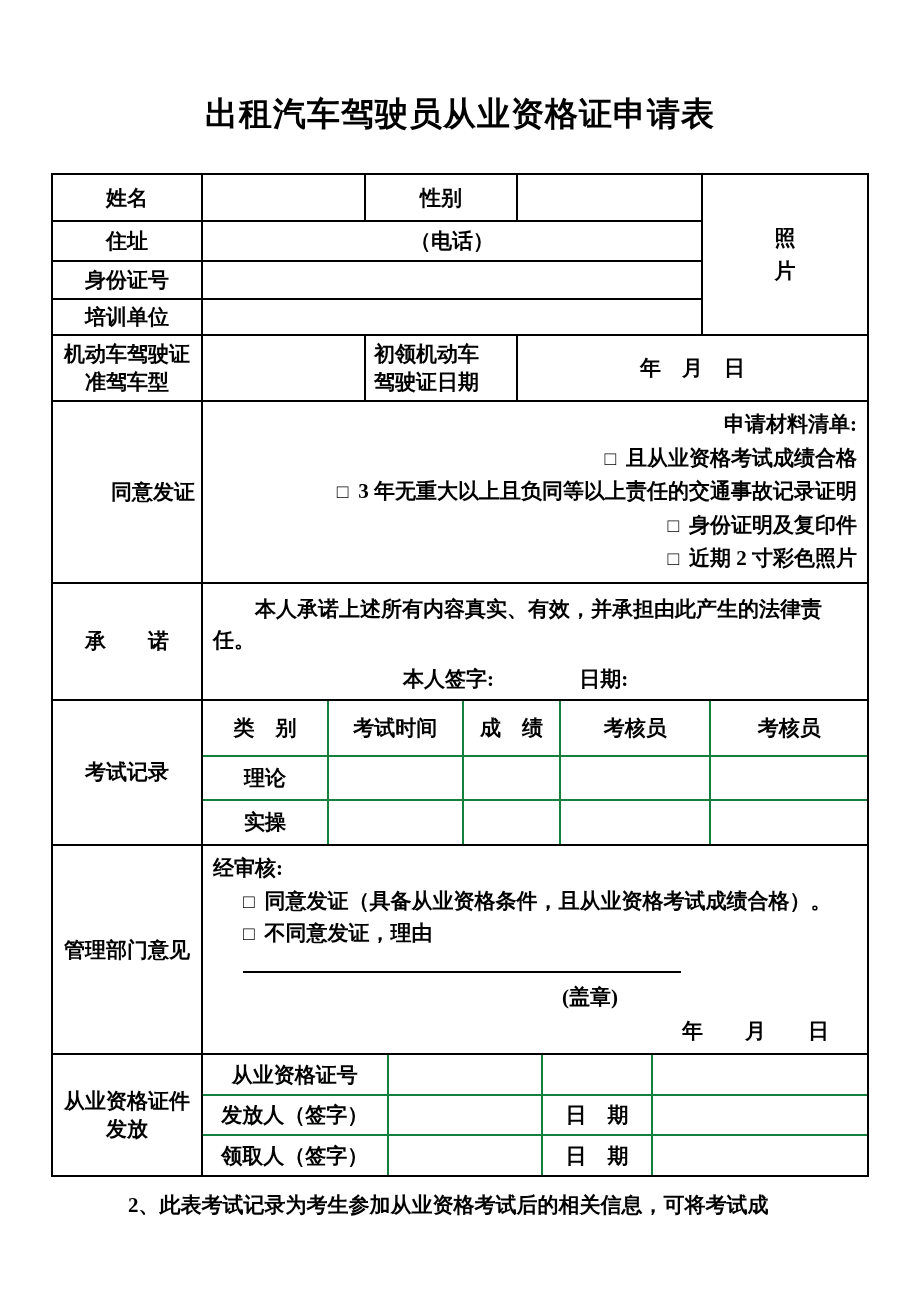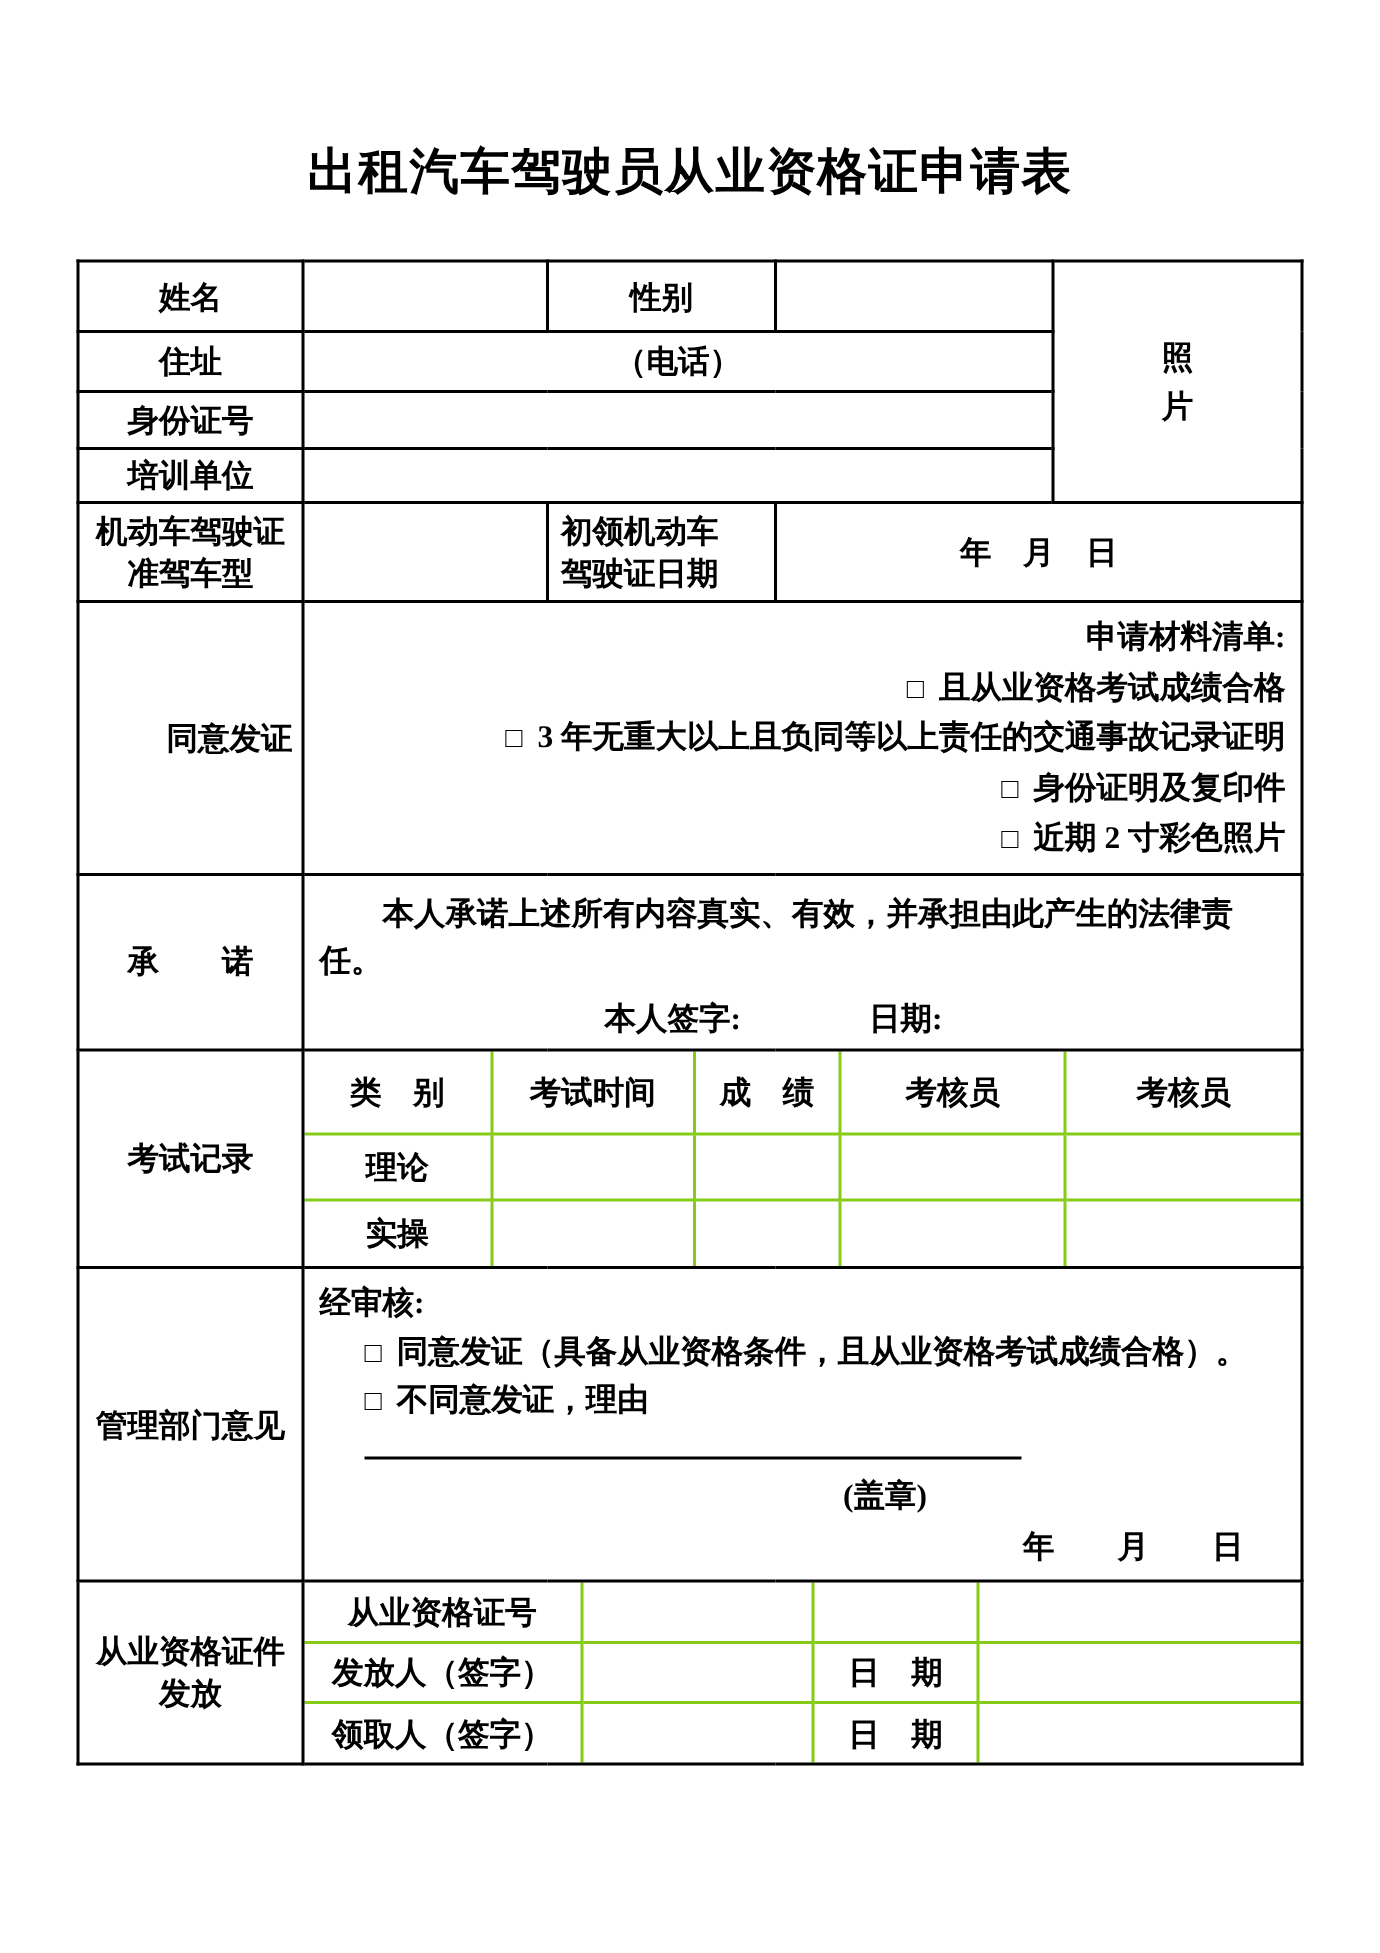--- a/index.html
+++ b/index.html
@@ -34,21 +34,21 @@
   .promise-sign { margin-top: 8px; padding-left: 190px; }
   .promise-sign .gap { margin-left: 80px; }
 
   .seal-line { text-align: center; padding-left: 110px; line-height: 1.5; }
   .mgmt-date { text-align: right; padding-right: 28px; line-height: 1.5; margin-top: 2px; }
   .mgmt-line { line-height: 1.55; }
   .fill-line { display: inline-block; width: 438px; height: 0.95em; border-bottom: 2px solid #000; }
 
   .nested-cell { padding: 0 !important; vertical-align: top !important; }
   .nested { border-collapse: collapse; table-layout: fixed; width: 100%; font-family: Liberation Mono, monospace; }
-  .nested td { border: 2px solid #84cc16; text-align: center; }
+  .nested td { border: 2px solid #15803d; text-align: center; }
   .nested tr:first-child > td { border-top: none; }
   .nested tr:last-child > td { border-bottom: none; }
   .nested td:first-child { border-left: none; }
   .nested td:last-child { border-right: none; }
   .exam-head td { height: 55px; }
   .exam-row td { height: 44px; }
   .issue-row td { height: 40px; }
 
   .notes { width: 800px; margin: 12px auto 0 auto; font-size: 21px; font-weight: bold; line-height: 1.55; padding-left: 33px; }
   .notes p { margin: 0; }
@@ -231,15 +231,16 @@
           </tr>
         </tbody>
             </table>
       </td>
     </tr>
 
   </tbody>
     </table>
 
   <div class="notes">
+    <p class="note-indent">2、此表考试记录为考生参加从业资格考试后的相关信息，可将考试成</p>
   </div>
 
 </div>
 
 </body></html>

